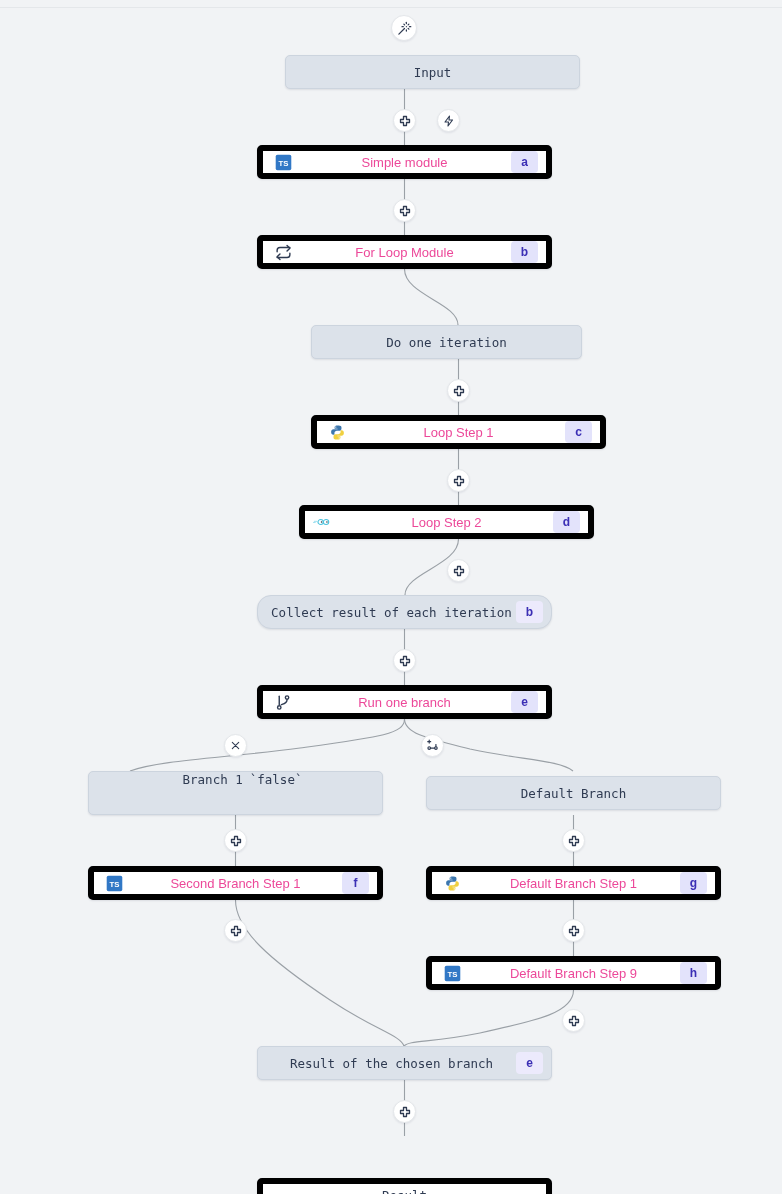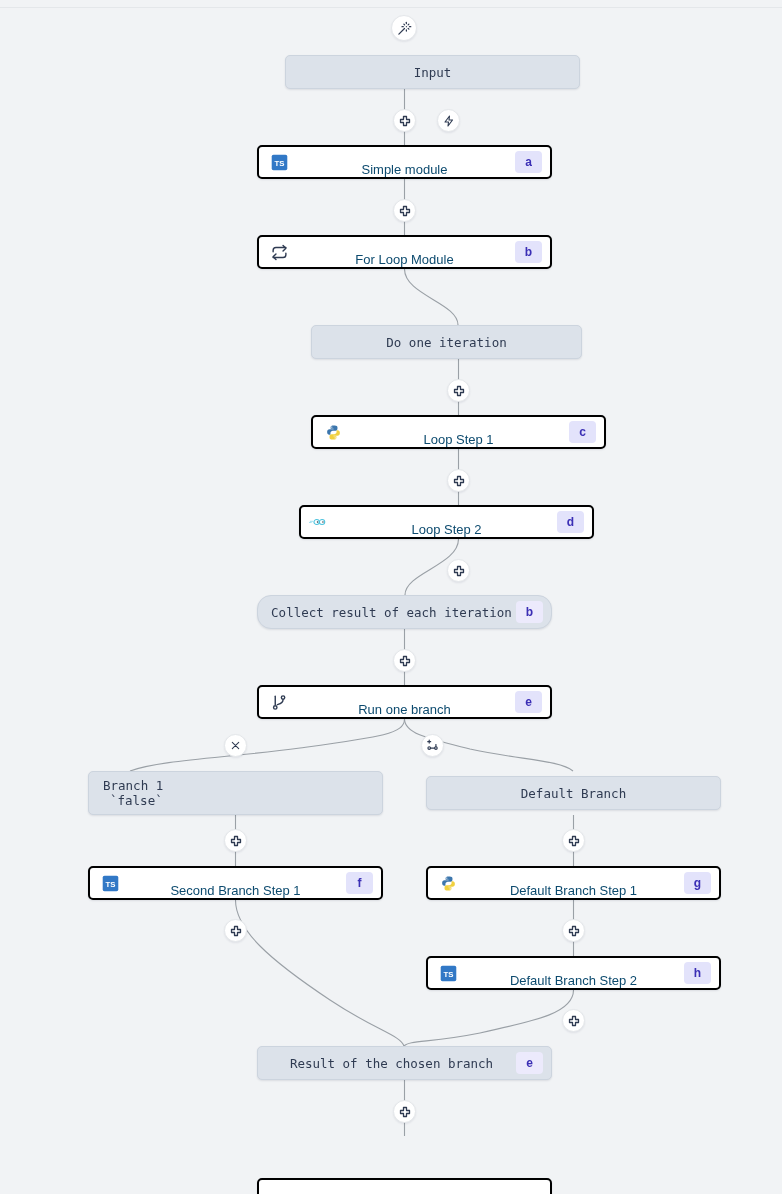--- a/index.html
+++ b/index.html
@@ -41,34 +41,33 @@
     background: #dce2ea;
     border: 1px solid #ccd4de;
     justify-content: center;
     font-family: "DejaVu Sans Mono", monospace;
     font-size: 12.5px;
     color: #2f3b52;
     letter-spacing: 0px;
   }
   .node.white {
     background: #ffffff;
-    border: 2px solid #000000;
+    border: 6px solid #000000;
     color: #2f3b52;
-    align-items: flex-end;
   }
   .node.white.plain {
     justify-content: center;
     font-family: "DejaVu Sans Mono", monospace;
     font-size: 12.5px;
   }
   .node-label-center {
     flex: 1;
     text-align: center;
     font-size: 13px;
-    color: #0c4a6e;
+    color: #ec4899;
     font-family: "Liberation Sans", sans-serif;
   }
   .node .lang-icon {
     position: absolute; left: 11px; top: 50%;
     transform: translateY(-50%);
     width: 18px; height: 18px;
     display: flex; align-items: center; justify-content: center;
   }
   .badge {
     position: absolute; right: 8px; top: 50%;
@@ -79,21 +78,21 @@
     display: flex; align-items: center; justify-content: center;
     font-size: 12px; font-weight: bold;
     color: #3b2fb5;
     font-family: "Liberation Sans", sans-serif;
   }
   .node.shaded .badge { background: #eceafc; }
 
   
   .node.branchbox {
     height: 44px;
-    flex-direction: column;
+    flex-direction: row;
     align-items: flex-start;
     justify-content: center;
     padding-left: 14px;
     font-family: "DejaVu Sans Mono", monospace;
     font-size: 12.5px;
     line-height: 15px;
   }
   .node.branchbox .ln2 { padding-left: 7px; }
 
   
@@ -377,21 +376,21 @@
     </span>
   </div>
 
   <div class="node white" style="left:426px; top:956px; width:295px;">
     <span class="lang-icon">
       <svg width="17" height="17" viewBox="0 0 24 24">
         <rect x="1" y="1" width="22" height="22" rx="2.5" fill="#3178c6"></rect>
         <text x="12" y="17" font-family="'Liberation Sans',sans-serif" font-size="11" font-weight="bold" fill="#ffffff" text-anchor="middle">TS</text>
       </svg>
     </span>
-    <span class="node-label-center">Default Branch Step 2</span>
+    <span class="node-label-center">Default Branch Step 9</span>
     <span class="badge">h</span>
   </div>
 
   <div class="circ" style="left:562px; top:1009px;">
     <span>
       <svg width="12" height="12" viewBox="0 0 24 24" fill="none" stroke="#2f3b52" stroke-width="2.6" stroke-linejoin="round">
           <path d="M9 3h6v6h6v6h-6v6H9v-6H3V9h6z"></path>
         </svg>
     </span>
   </div>

